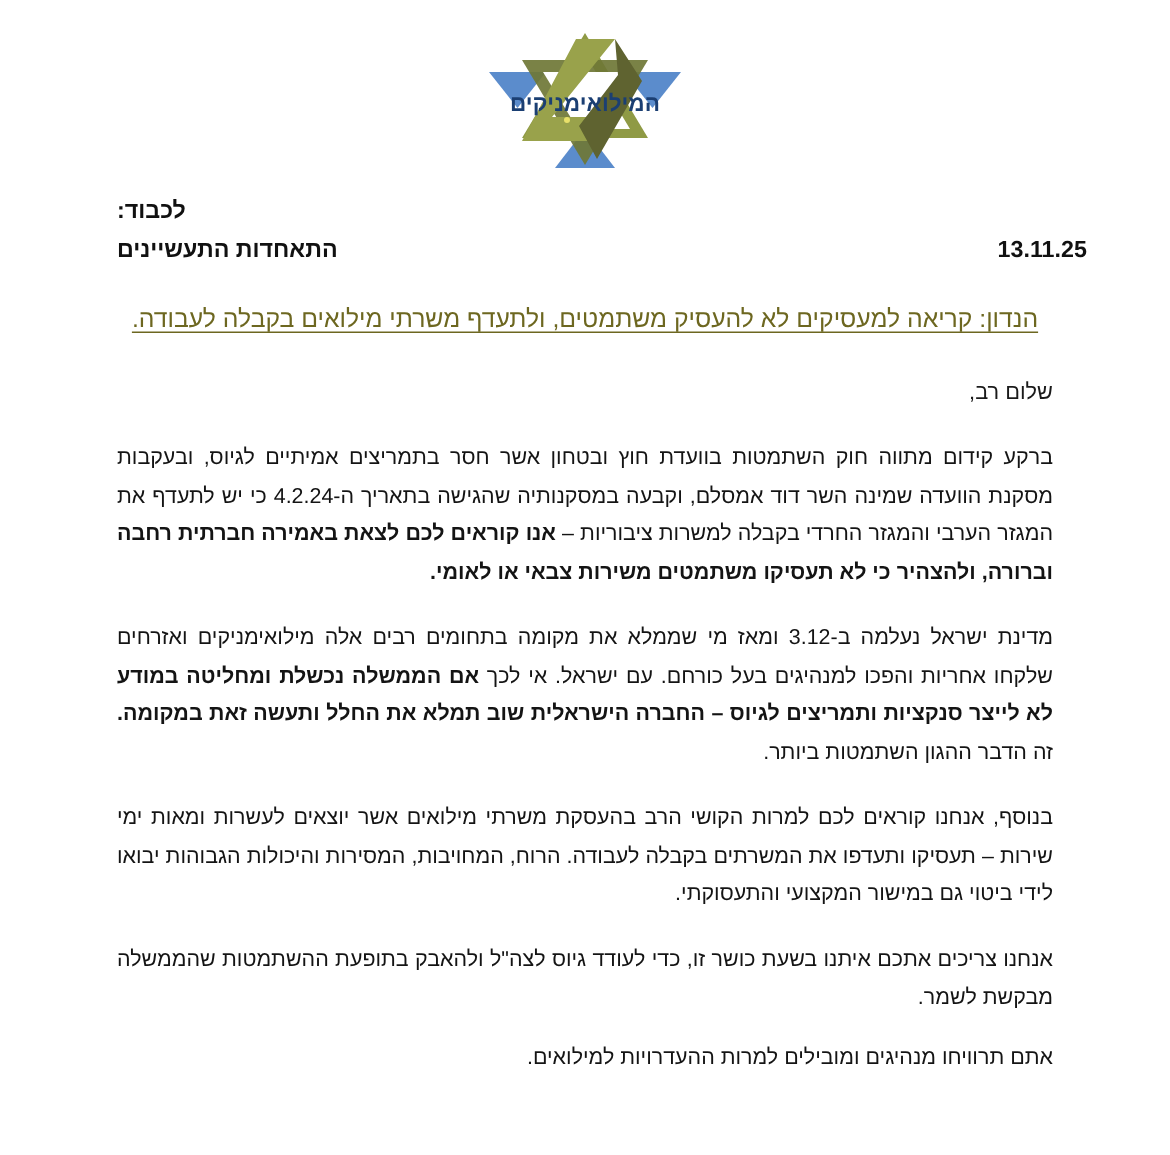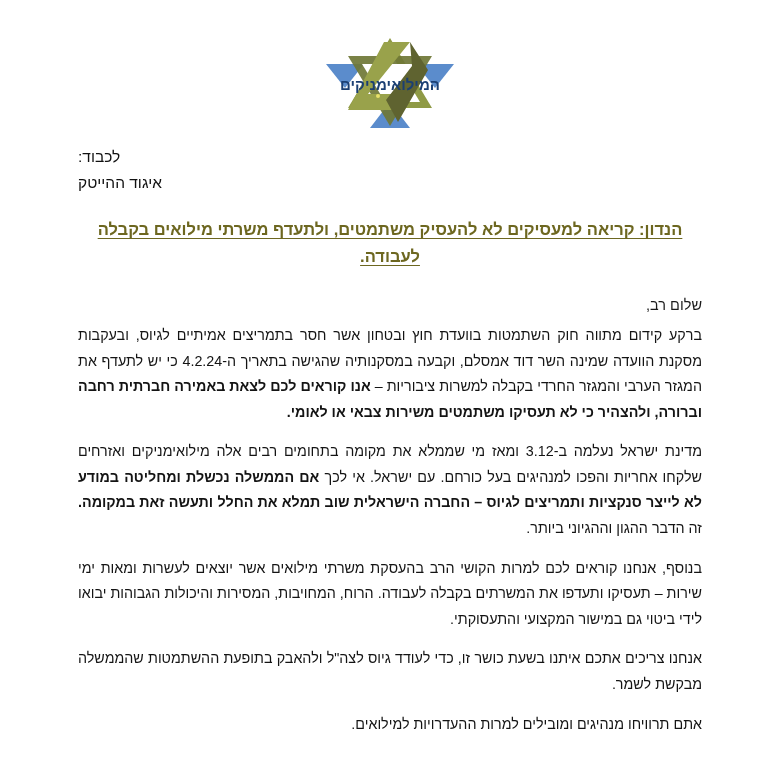--- a/index.html
+++ b/index.html
@@ -13,21 +13,21 @@
     overflow: hidden;
     font-family: "Liberation Sans", "DejaVu Sans", sans-serif;
     color: #1a1a1a;
     direction: rtl;
   }
   .page {
     position: relative;
     width: 780px;
     height: 554px;
     box-sizing: border-box;
-    padding: 16px 78px;
+    padding: 0 78px;
   }
 
   
   .logo-wrap {
     display: flex;
     justify-content: center;
     align-items: center;
     padding-top: 22px;
     height: 110px;
     box-sizing: border-box;
@@ -40,21 +40,21 @@
   .logo svg { display: block; }
 
   
   .addressee {
     margin-top: 18px;
     text-align: left;
     direction: rtl;
   }
   .addr-line {
     font-size: 15.5px;
-    font-weight: 400;
+    font-weight: 700;
     line-height: 26px;
     color: #111111;
     text-align: left;
     white-space: nowrap;
   }
   .addr-row {
     display: flex;
     flex-direction: row-reverse;
     justify-content: space-between;
     align-items: baseline;
@@ -66,37 +66,37 @@
     direction: ltr;
     margin-right: 0;
     margin-left: 440px;
   }
 
   
   .subject {
     margin-top: 20px;
     text-align: center;
     font-size: 16.5px;
-    font-weight: 700;
+    font-weight: 400;
     line-height: 27px;
     color: #6d6720;
     text-decoration: underline;
     text-underline-offset: 3px;
     padding: 0 6px;
   }
 
   
   .greeting {
     margin-top: 22px;
     font-size: 14.5px;
     line-height: 26px;
     font-weight: 400;
   }
   .para {
-    margin-top: 5px;
+    margin-top: 18px;
     font-size: 14.3px;
     line-height: 25.5px;
     text-align: justify;
     text-align-last: right;
     font-weight: 400;
     color: #141414;
   }
   .para b { font-weight: 700; }
   .para.tight { margin-top: 11px; }
 </style>
@@ -125,30 +125,33 @@
 
         <circle cx="54" cy="60" r="2" fill="#e8e06a"></circle>
 
         <text x="66" y="54" text-anchor="middle" font-family="'Liberation Sans', sans-serif" font-size="15" font-weight="700" fill="#1b3f73">המילואימניקים</text>
       </svg>
     </div>
   </div>
 
   <div class="addressee">
     <div class="addr-line">לכבוד:</div>
-    <div class="addr-line">איגוד ההייטק</div>
+    <div class="addr-row">
+      <div class="addr-line">התאחדות התעשיינים</div>
+      <div class="date-stamp">13.11.25</div>
+    </div>
   </div>
 
   <div class="subject">הנדון: קריאה למעסיקים לא להעסיק משתמטים, ולתעדף משרתי מילואים בקבלה לעבודה.</div>
 
   <div class="greeting">שלום רב,</div>
 
   <p class="para"><span>ברקע קידום מתווה חוק השתמטות בוועדת חוץ ובטחון אשר חסר בתמריצים אמיתיים לגיוס, ובעקבות מסקנת הוועדה שמינה השר דוד אמסלם, וקבעה במסקנותיה שהגישה בתאריך ה-4.2.24 כי יש לתעדף את המגזר הערבי והמגזר החרדי בקבלה למשרות ציבוריות –</span> <b>אנו קוראים לכם לצאת באמירה חברתית רחבה וברורה, ולהצהיר כי לא תעסיקו משתמטים משירות צבאי או לאומי.</b></p>
 
-  <p class="para"><span>מדינת ישראל נעלמה ב-3.12 ומאז מי שממלא את מקומה בתחומים רבים אלה מילואימניקים ואזרחים שלקחו אחריות והפכו למנהיגים בעל כורחם. עם ישראל. אי לכך</span> <b>אם הממשלה נכשלת ומחליטה במודע לא לייצר סנקציות ותמריצים לגיוס – החברה הישראלית שוב תמלא את החלל ותעשה זאת במקומה.</b> <span>זה הדבר ההגון וההגיוני ביותר.</span></p>
+  <p class="para"><span>מדינת ישראל נעלמה ב-3.12 ומאז מי שממלא את מקומה בתחומים רבים אלה מילואימניקים ואזרחים שלקחו אחריות והפכו למנהיגים בעל כורחם. עם ישראל. אי לכך</span> <b>אם הממשלה נכשלת ומחליטה במודע לא לייצר סנקציות ותמריצים לגיוס – החברה הישראלית שוב תמלא את החלל ותעשה זאת במקומה.</b> <span>זה הדבר ההגון השתמטות ביותר.</span></p>
 
   <p class="para">בנוסף, אנחנו קוראים לכם למרות הקושי הרב בהעסקת משרתי מילואים אשר יוצאים לעשרות ומאות ימי שירות – תעסיקו ותעדפו את המשרתים בקבלה לעבודה. הרוח, המחויבות, המסירות והיכולות הגבוהות יבואו לידי ביטוי גם במישור המקצועי והתעסוקתי.</p>
 
   <p class="para">אנחנו צריכים אתכם איתנו בשעת כושר זו, כדי לעודד גיוס לצה"ל ולהאבק בתופעת ההשתמטות שהממשלה מבקשת לשמר.</p>
 
   <p class="para tight">אתם תרוויחו מנהיגים ומובילים למרות ההעדרויות למילואים.</p>
 
 </div>
 
 </body></html>

